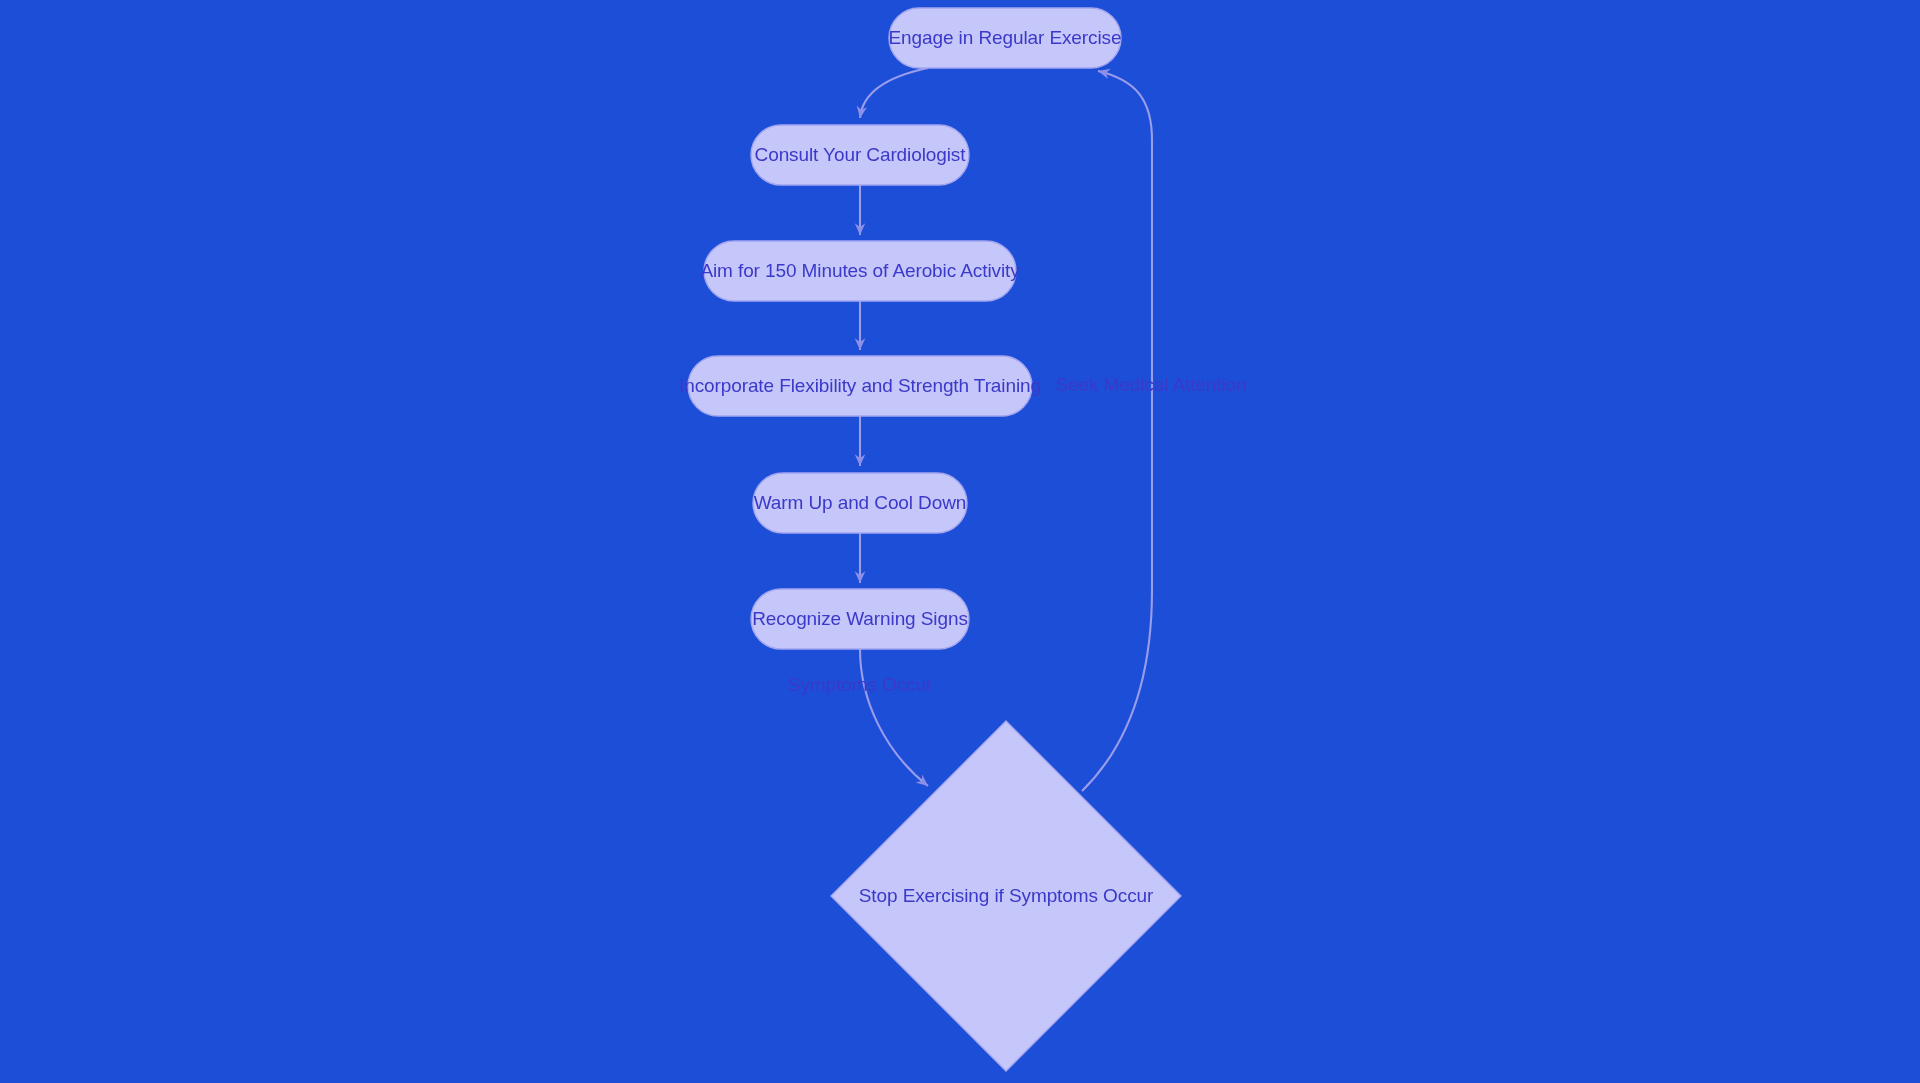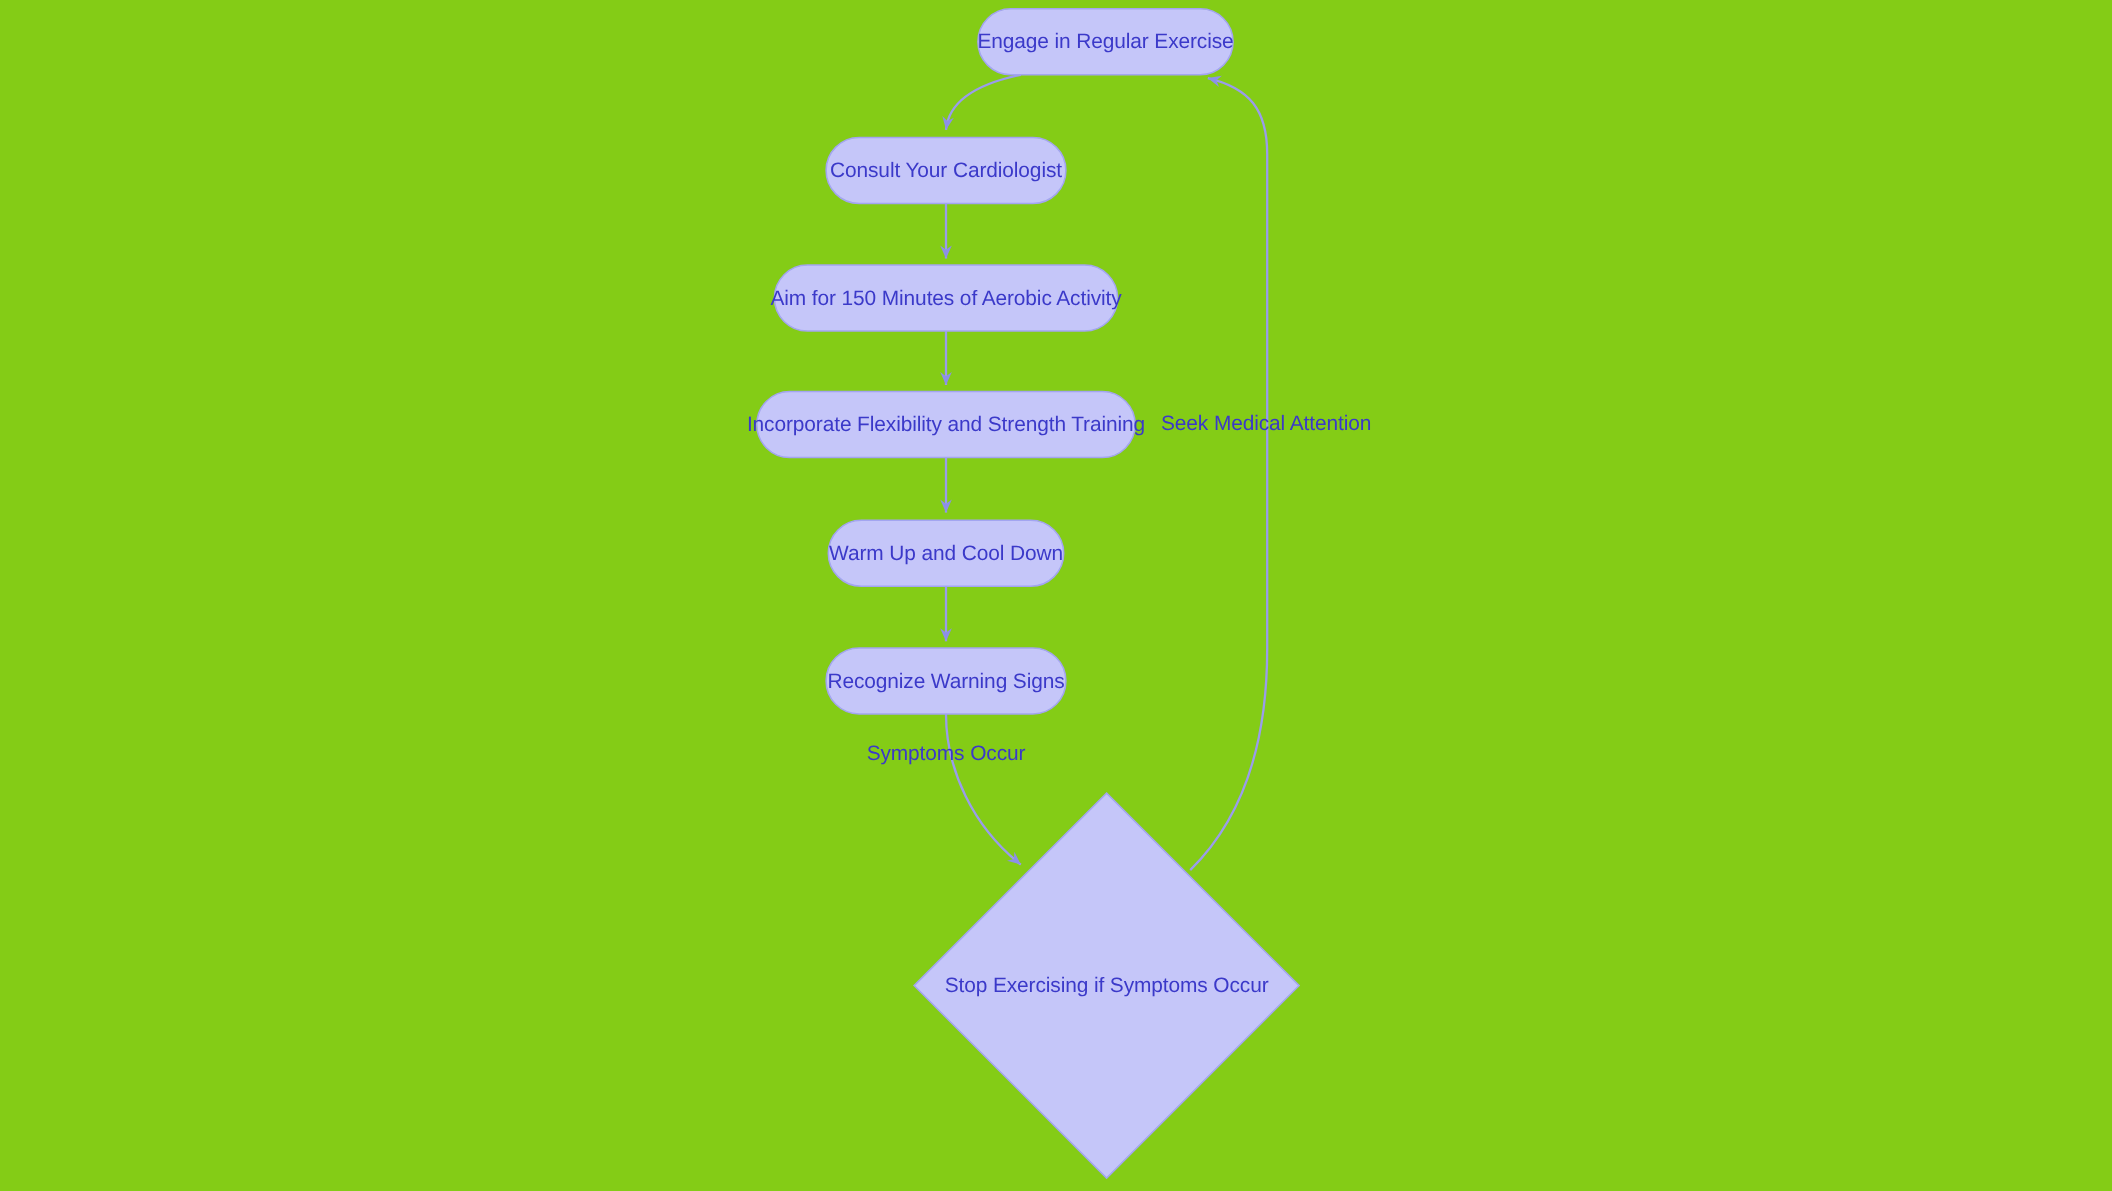--- a/index.html
+++ b/index.html
@@ -10,21 +10,21 @@
   body {
     width: 1920px;
     height: 1083px;
     overflow: hidden;
     font-family: "Liberation Sans", sans-serif;
   }
   #flowchart-root {
     position: relative;
     width: 1920px;
     height: 1083px;
-    background: #84cc16;
+    background: #1d4ed8;
   }
   svg#flow-svg {
     display: block;
     width: 1920px;
     height: 1083px;
   }
   .node-shape {
     fill: #c5c6f9;
     stroke: #a3a5f0;
     stroke-width: 1.4;

